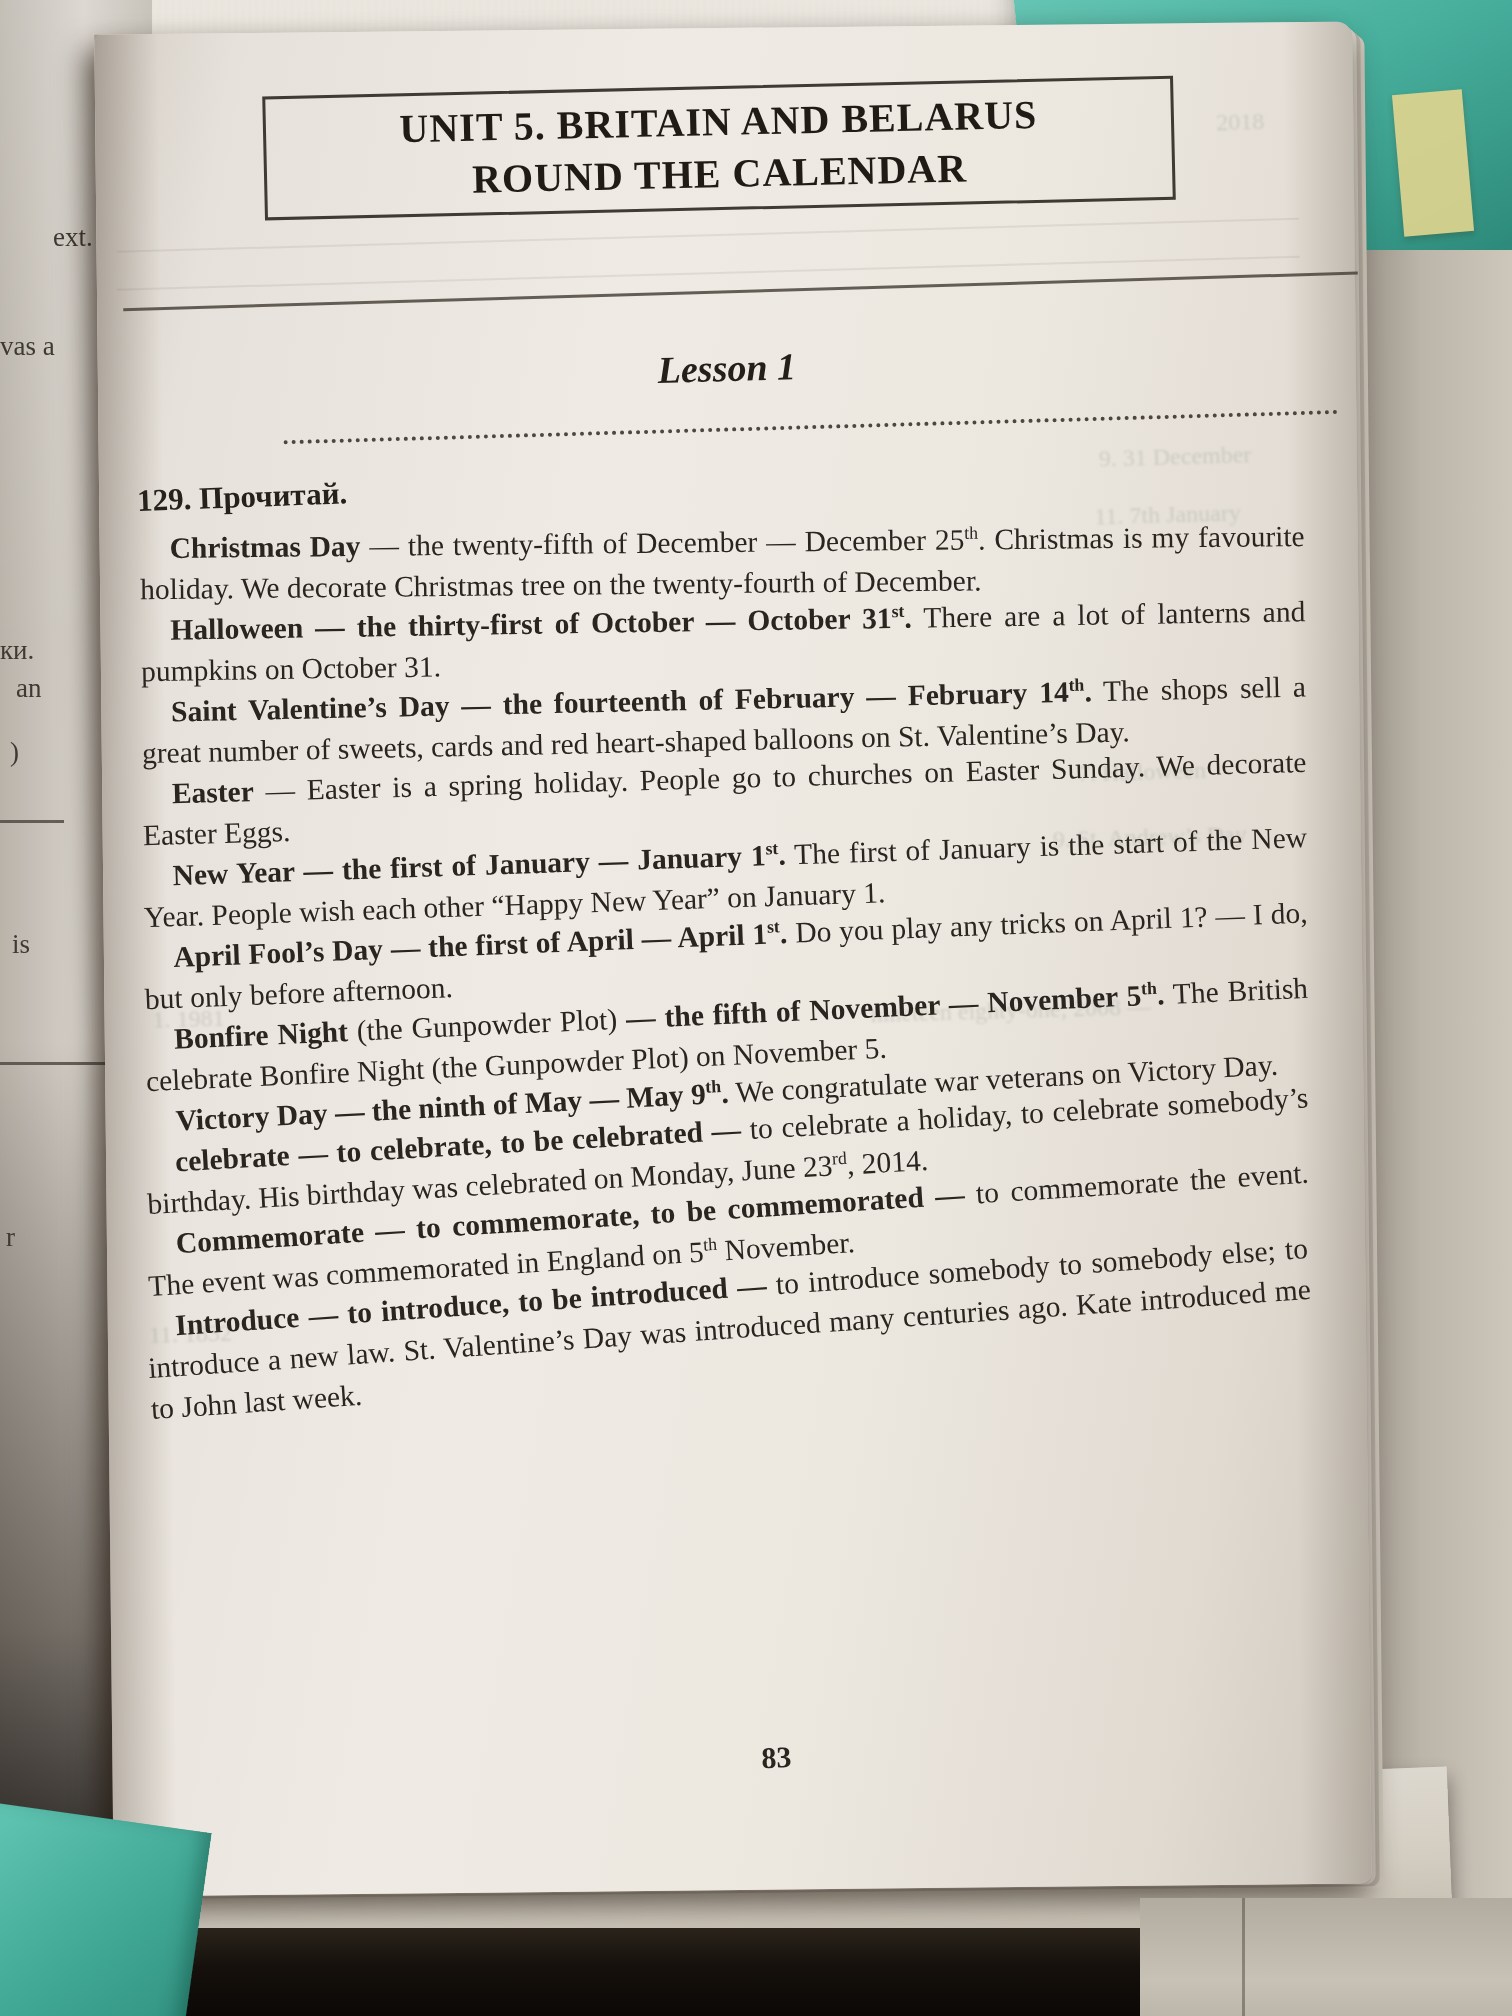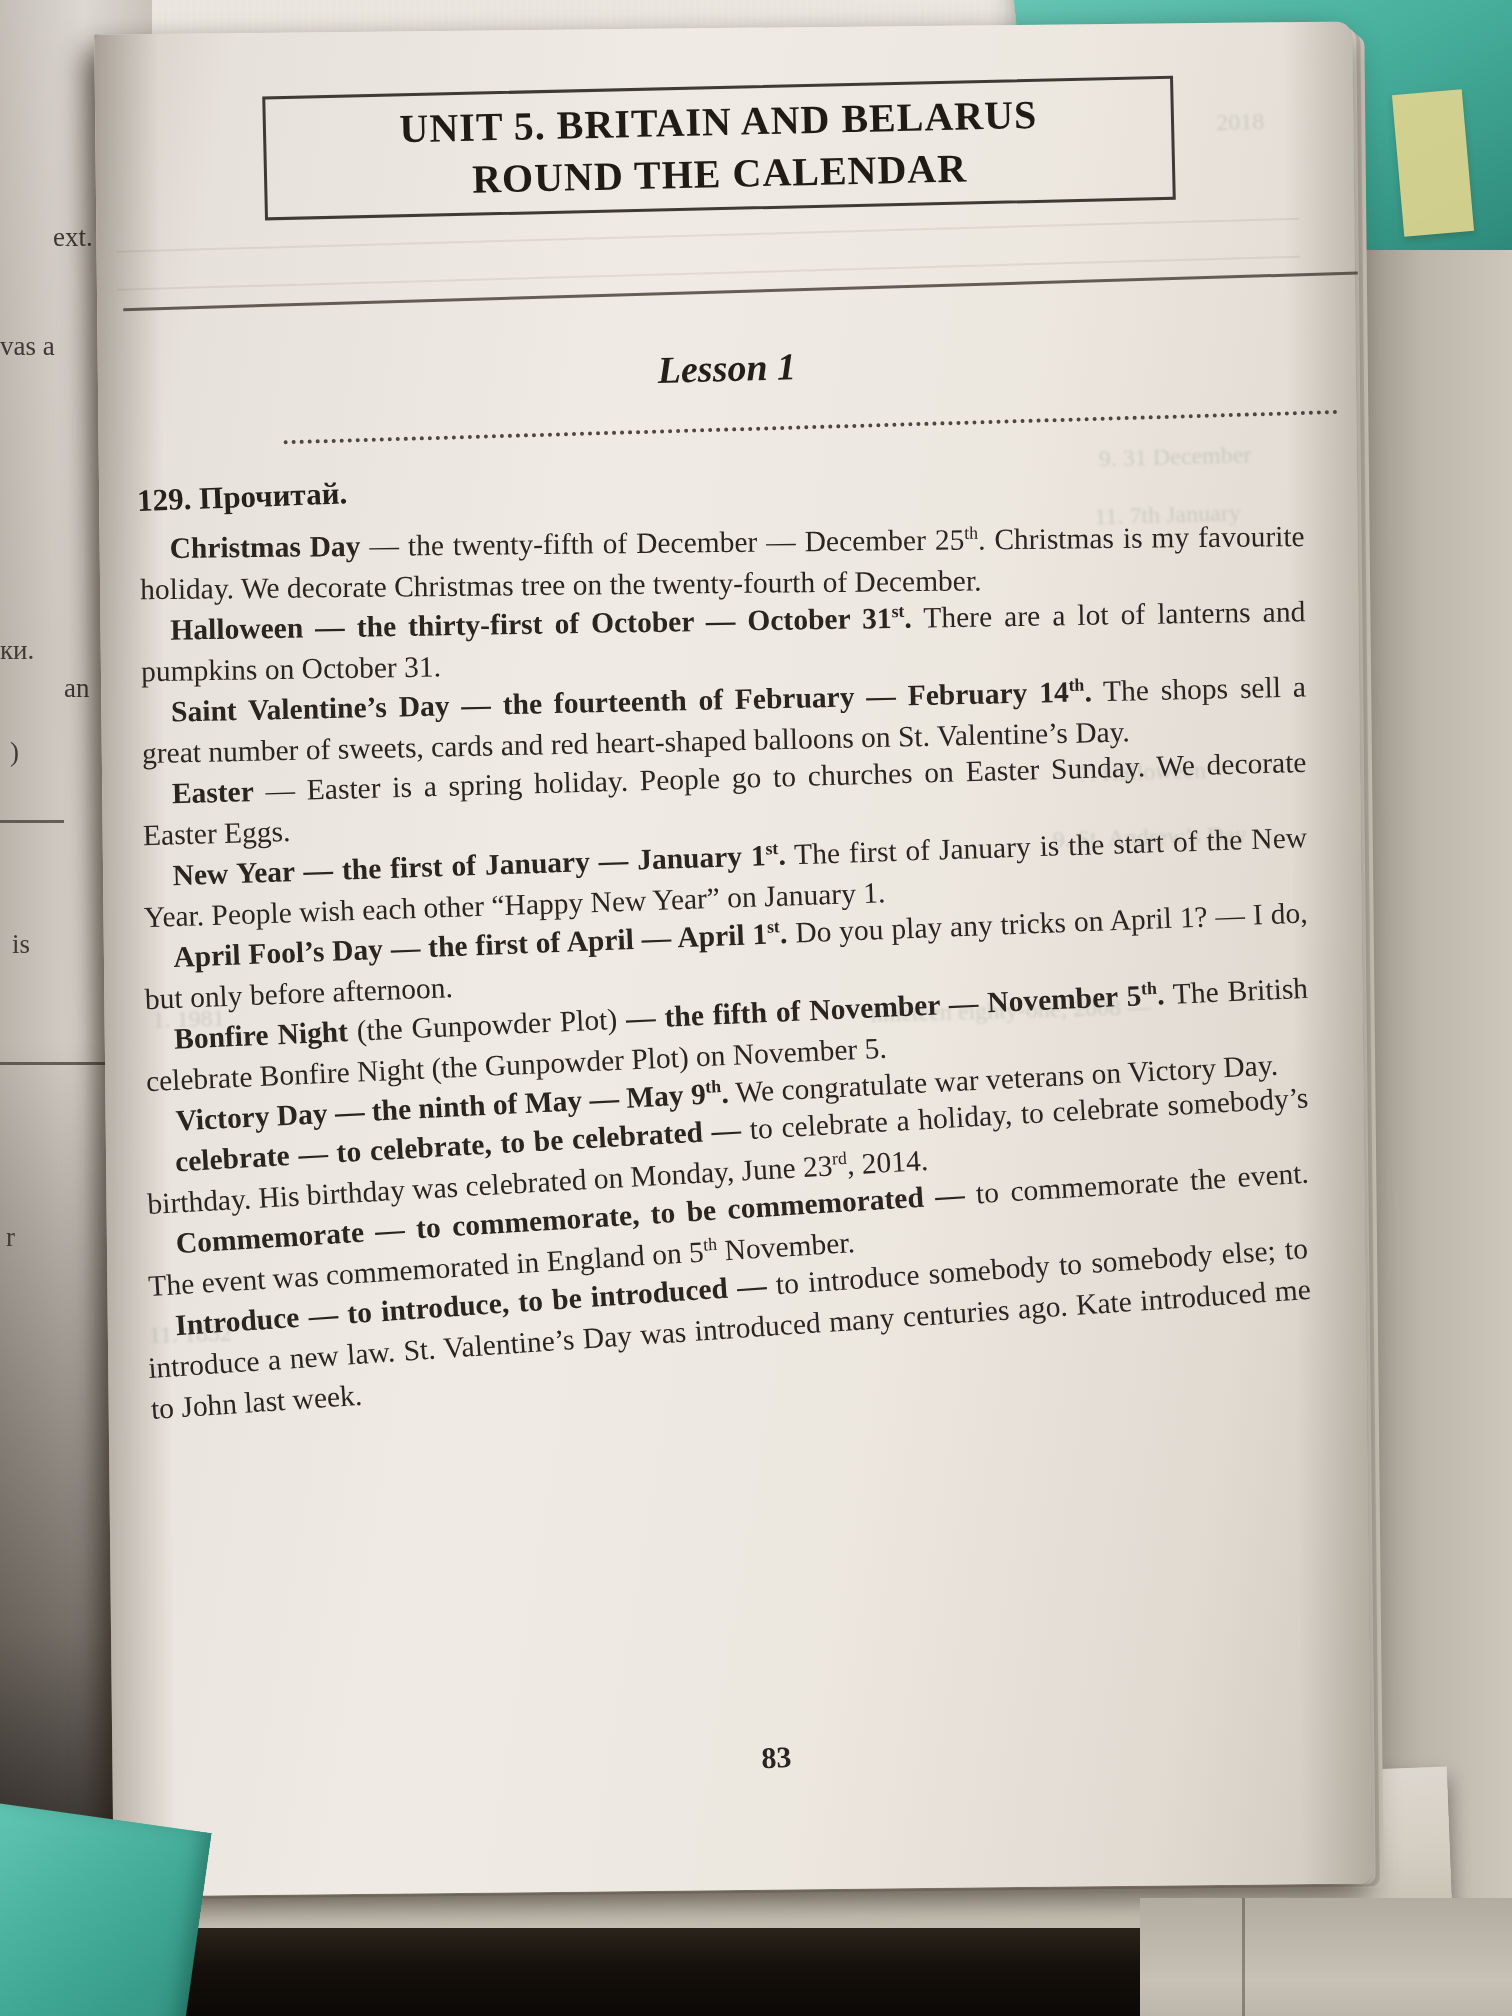--- a/index.html
+++ b/index.html
@@ -87,21 +87,21 @@
   <div class="fabric-right"></div>
 
   <div class="left-page">
     <div class="left-page-shade"></div>
     <div class="lp-rule" style="left:0;top:820px;width:64px;"></div>
     <div class="lp-rule" style="left:0;top:1062px;width:118px;"></div>
     <div id="lp-frags">
         <span class="lp-frag" style="left: 18px; top: 222px; margin-left: 35px;">ext.</span>
         <span class="lp-frag" style="left: 0px; top: 284px; margin-top: 47px;">vas a</span>
         <span class="lp-frag" style="left: 0; top: 635px; font-family: Liberation Serif, serif;">ки.</span>
-        <span class="lp-frag" style="left: 16px; top: 673px; margin-left: 48px;">an</span>
+        <span class="lp-frag" style="left: 16px; top: 673px;">an</span>
         <span class="lp-frag" style="left: 10px; top: 737px;">)</span>
         <span class="lp-frag" style="left: 12px; top: 929px; font-family: Liberation Serif, serif;">is</span>
         <span class="lp-frag" style="left: 6px; top: 1222px;">r</span>
       </div>
   </div>
 
   <div class="under-page">
     <span class="under-page-number">175</span>
   </div>
 

